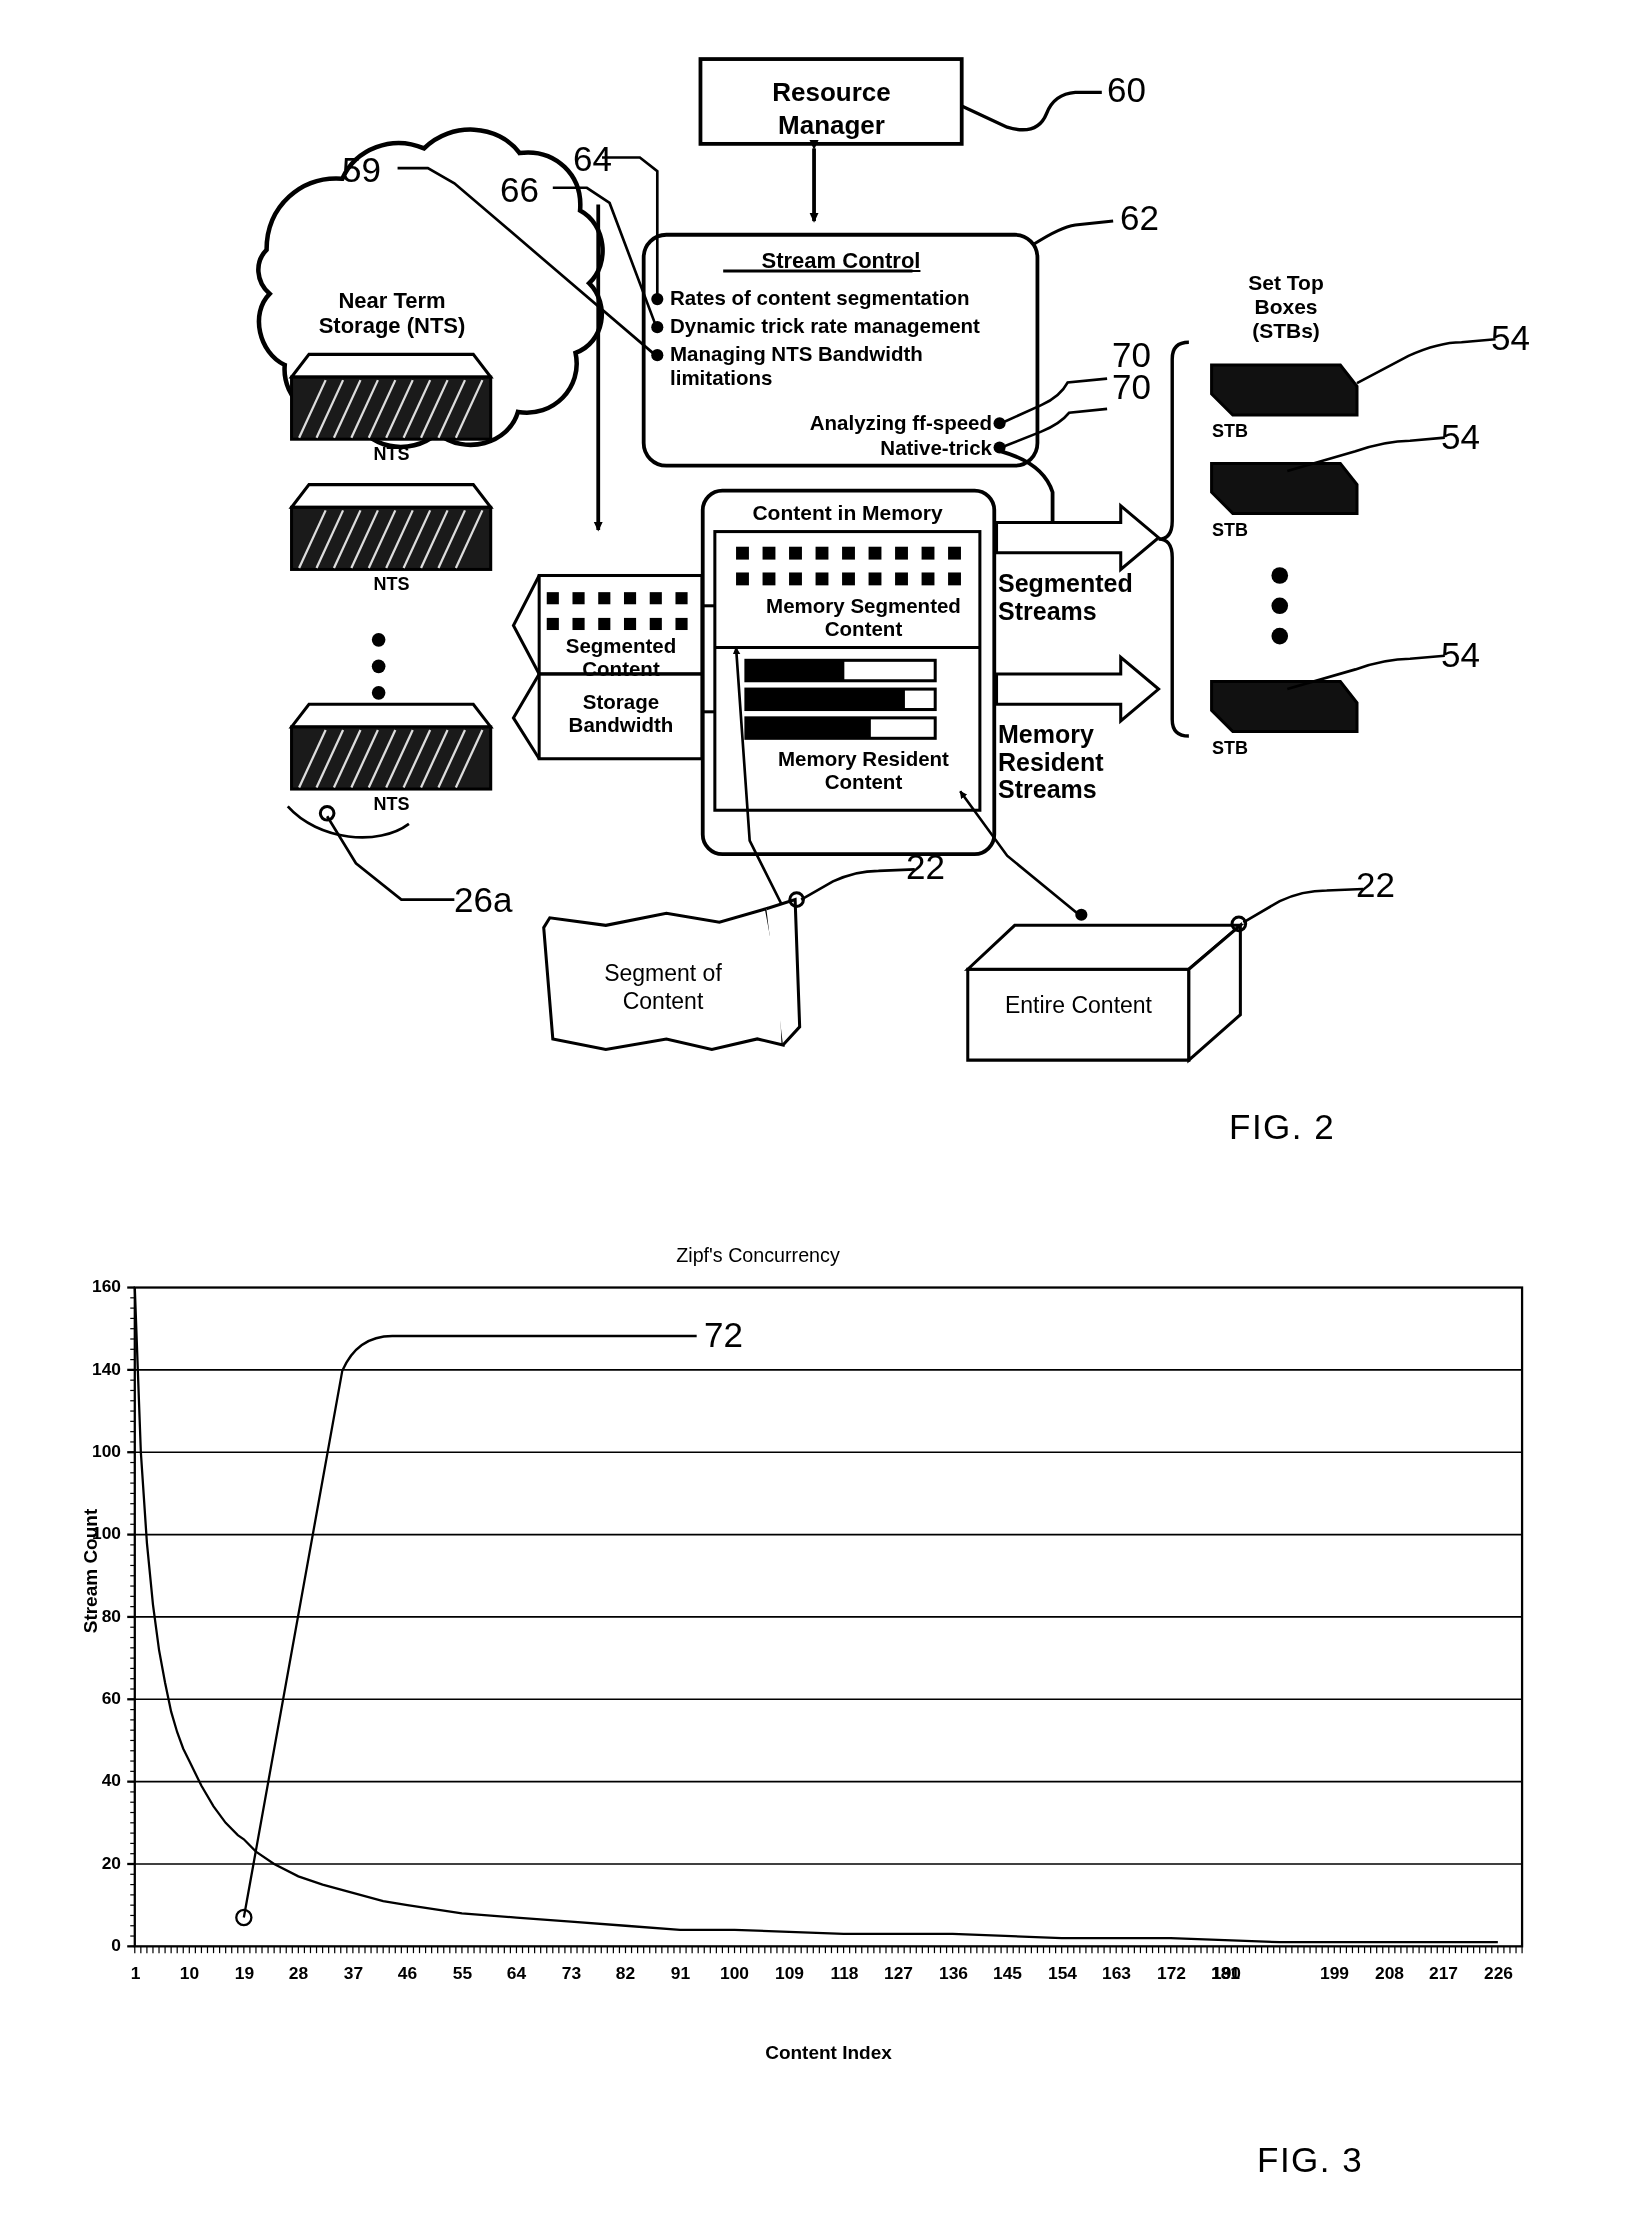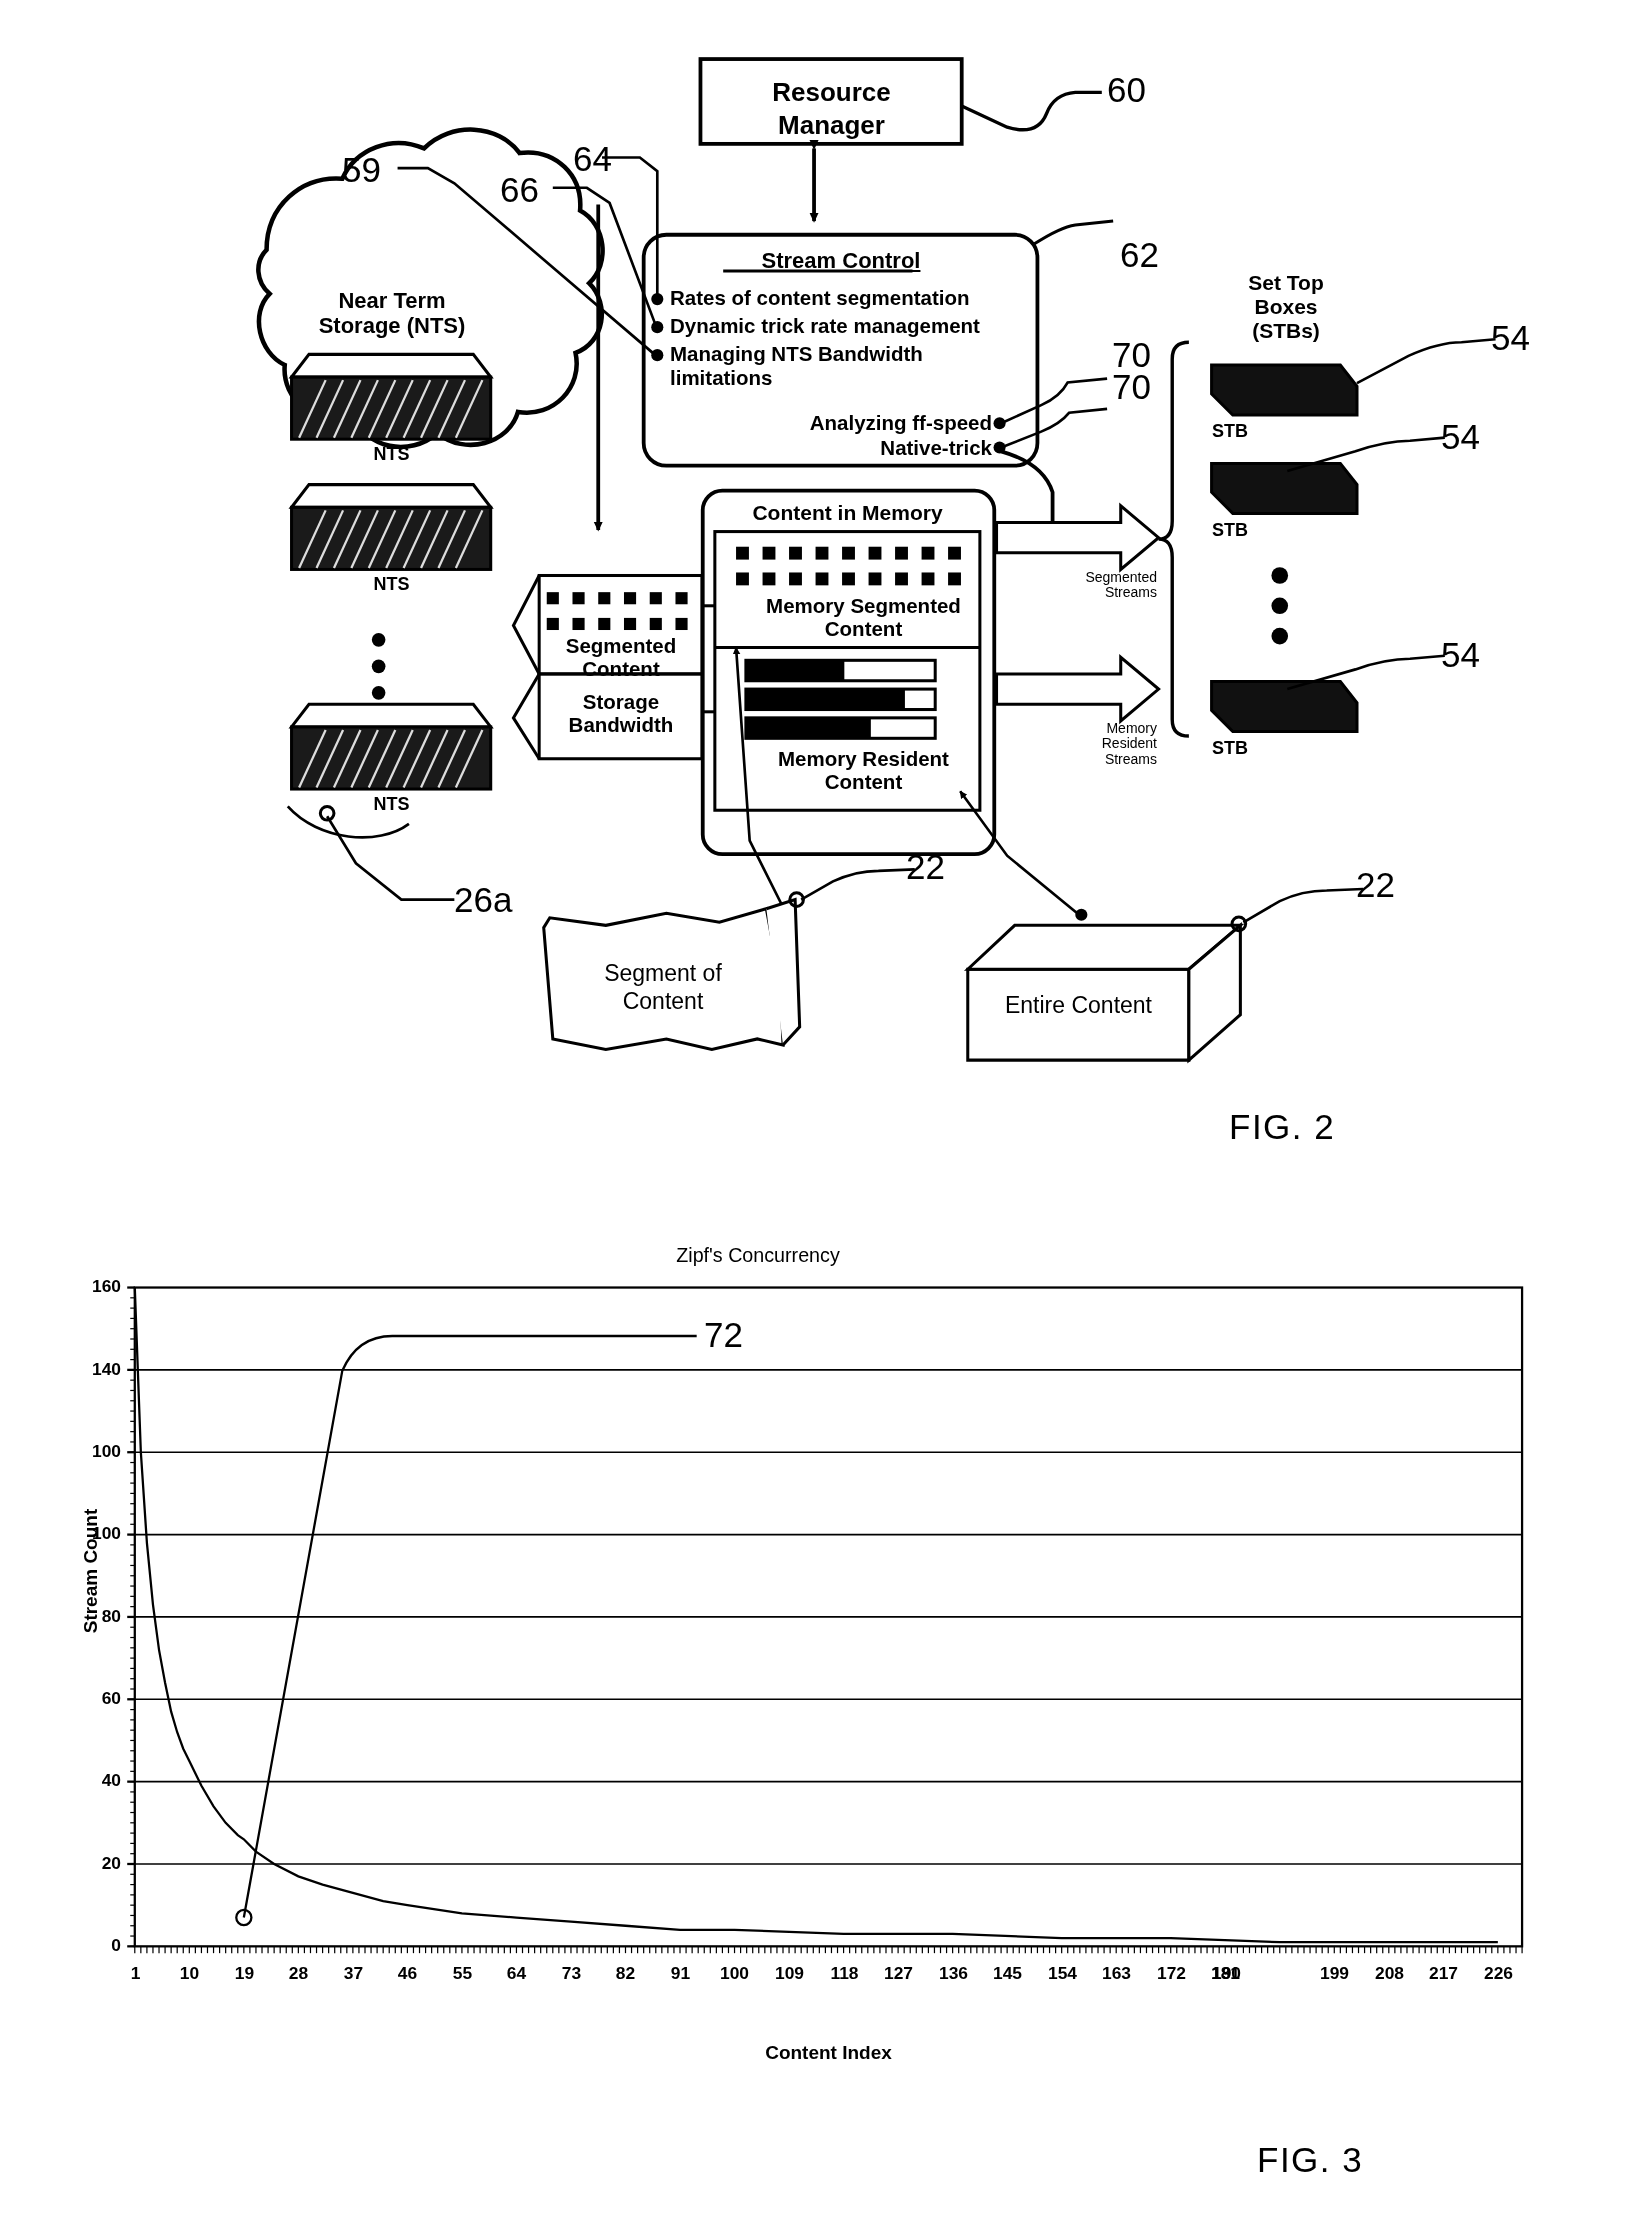--- a/index.html
+++ b/index.html
@@ -17,21 +17,21 @@
   .sc-title{font-size:22px;font-weight:bold;text-decoration:underline;}
   .sc-item{font-size:20.5px;font-weight:bold;line-height:1.16;}
   .sc-right{font-size:20.5px;font-weight:bold;line-height:1.16;text-align:right;}
   .cim-title{font-size:21px;font-weight:bold;}
   .cim-cap{font-size:20.5px;font-weight:bold;line-height:1.1;text-align:center;margin-left:16px;}
   .nts-title{font-size:22px;font-weight:bold;line-height:1.15;text-align:center;}
   .nts-cap{font-size:18px;font-weight:bold;text-align:center;}
   .stb-title{font-size:21px;font-weight:bold;line-height:1.14;text-align:center;}
   .stb-cap{font-size:18px;font-weight:bold;text-align:left;}
   .band-cap{font-size:20.5px;font-weight:bold;line-height:1.1;text-align:center;}
-  .stream-cap{font-size:14px;font-weight:normal;line-height:1.1;text-align:right;}
+  .stream-cap{font-size:25px;font-weight:bold;line-height:1.1;text-align:left;}
   .content-cap{font-size:23px;line-height:1.2;text-align:center;}
   .refnum{font-size:35px;font-family:"Liberation Sans",sans-serif;}
   .figlabel{font-size:35px;letter-spacing:1.5px;}
   .chart-title{font-size:19.7px;}
 
   
   #fig3{position:absolute;left:0;top:1136px;width:1644px;height:1080px;}
   #fig3svg{position:absolute;left:0;top:0;}
   .tick{font-size:17.4px;font-weight:bold;}
   .axtitle{font-size:19px;font-weight:bold;}
@@ -269,21 +269,21 @@
     <path d="M1642,1218 L1690,1190 Q1720,1176 1752,1176 L1800,1174" fill="none" stroke="#000" stroke-width="3.5"></path>
   </svg>
 
   <div class="abs rm-text ctr" style="left:701px;top:76px;width:261px;">
     <div>Resource</div>
     <div>Manager</div>
   </div>
   <div class="abs refnum" style="left:1107px;top:70px;">60</div>
 
   <div class="abs sc-title" style="left:644px;top:248px;width:394px;text-align:center;">Stream Control</div>
-  <div class="abs refnum" style="left:1120px;top:198px;margin-top:37px;">62</div>
+  <div class="abs refnum" style="left:1120px;top:198px;">62</div>
 
   <div class="abs sc-item" style="left:670px;top:286px;width:356px;">Rates of content segmentation</div>
   <div class="abs sc-item" style="left:670px;top:314px;width:356px;">Dynamic trick rate management</div>
   <div class="abs sc-item" style="left:670px;top:342px;width:318px;">Managing NTS Bandwidth limitations</div>
 
   <div class="abs sc-right" style="left:697px;top:411px;width:295px;">Analyzing ff-speed</div>
   <div class="abs sc-right" style="left:697px;top:436px;width:295px;">Native-trick</div>
 
   <div class="abs refnum" style="left:573px;top:139px;">64</div>
   <div class="abs refnum" style="left:500px;top:170px;">66</div>

